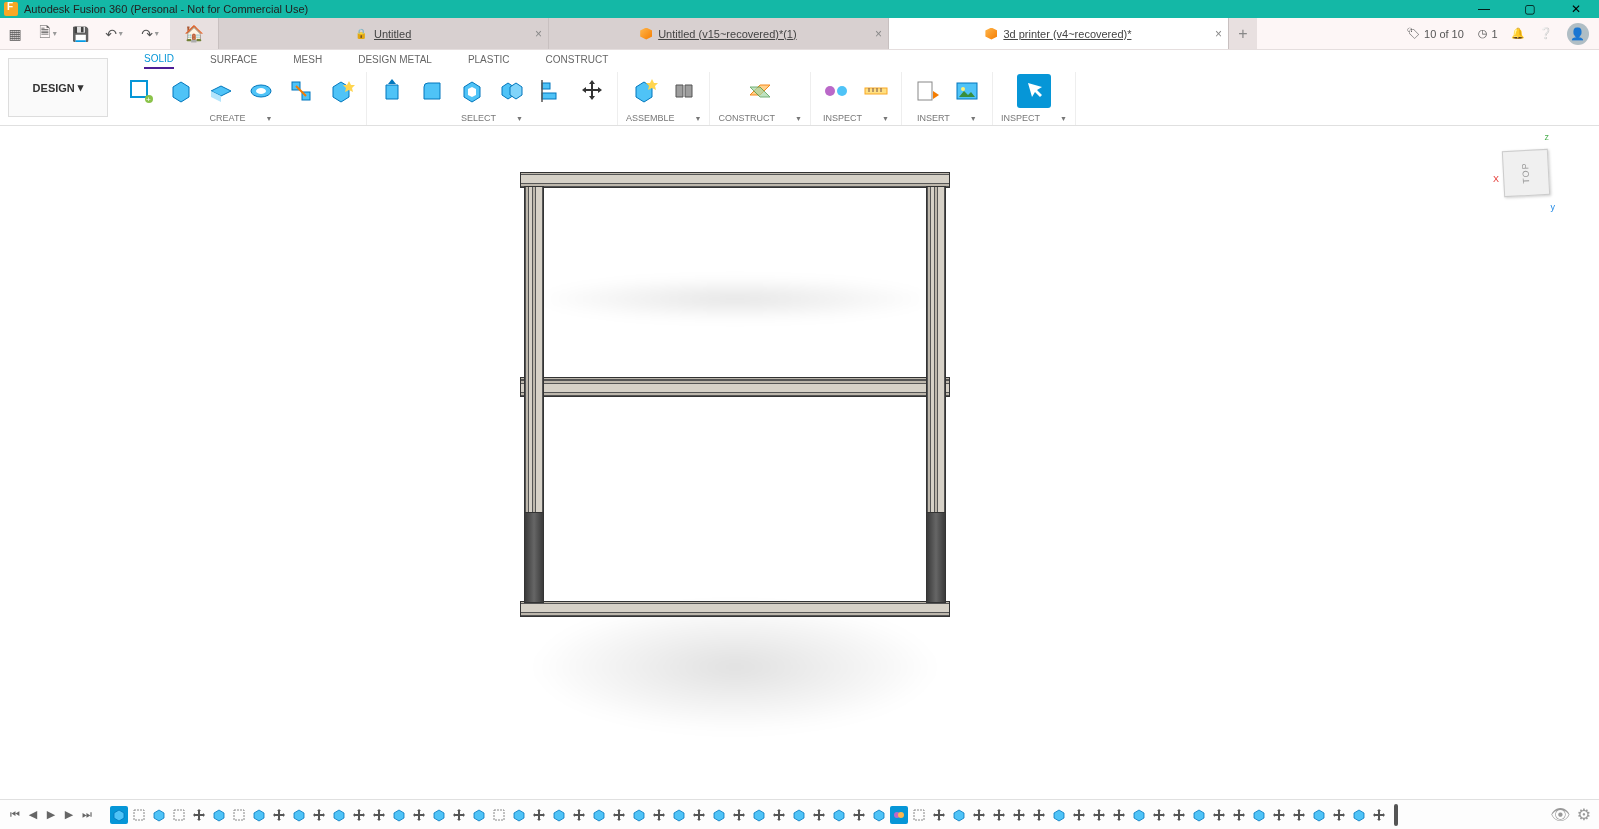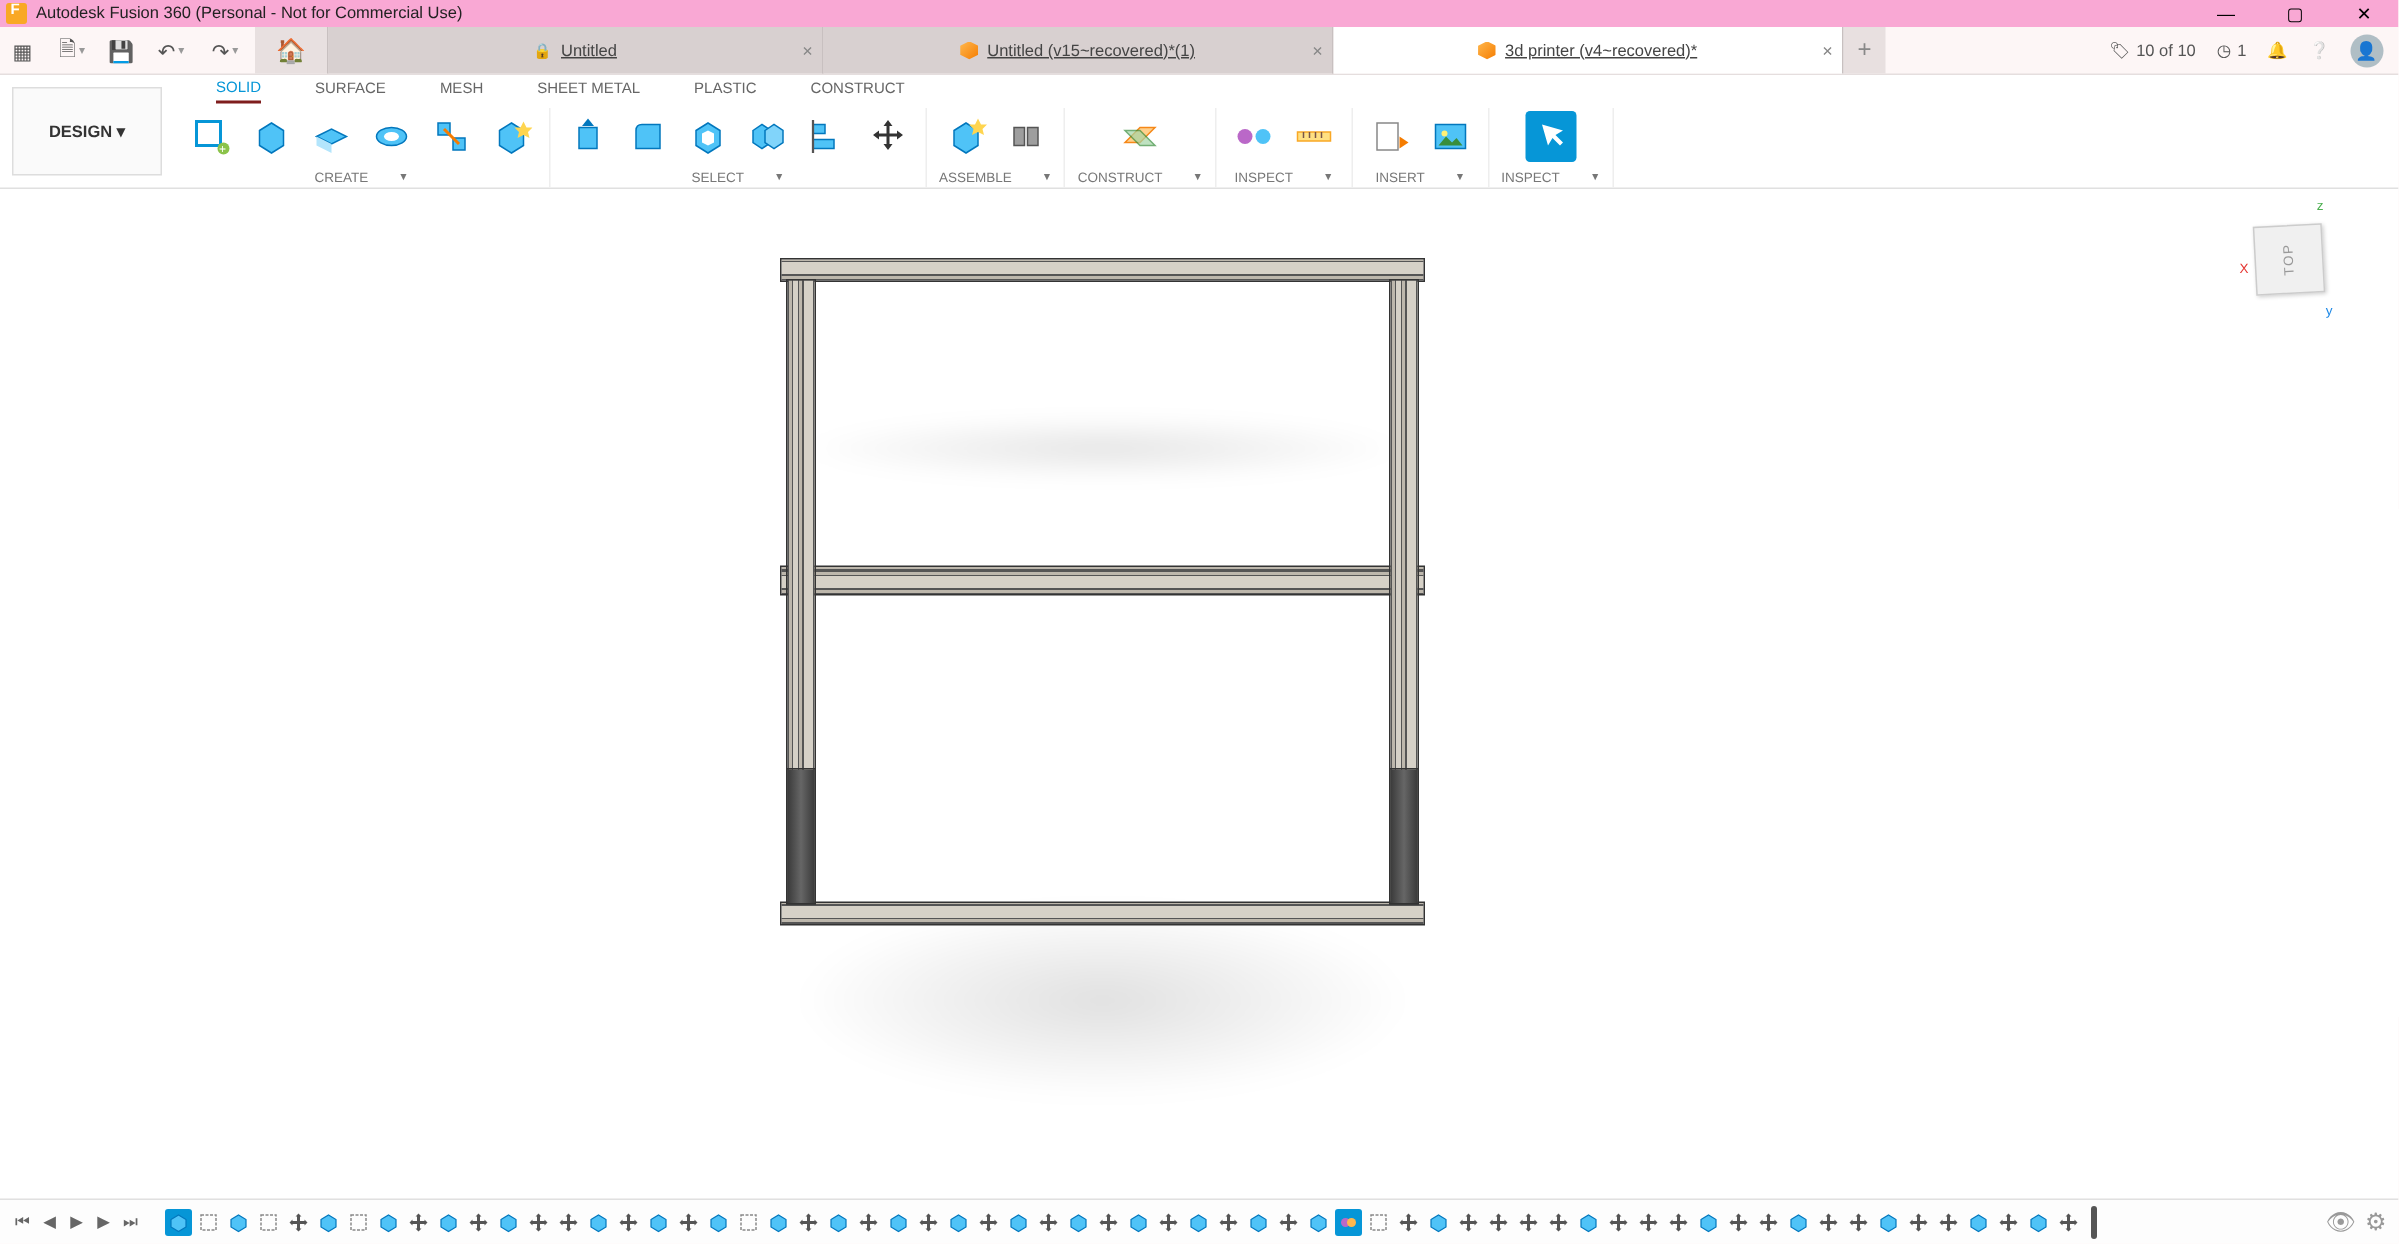--- a/index.html
+++ b/index.html
@@ -1,19 +1,19 @@
 <!DOCTYPE html>
 <html><head>
 <meta charset="utf-8">
 <style>
 * { margin: 0; padding: 0; box-sizing: border-box; font-family: "Segoe UI", Arial, sans-serif; }
 body { width: 1599px; height: 829px; background: #fdf6f6; overflow: hidden; position: relative; }
 
 
-.title-bar { height: 18px; display: flex; align-items: center; background: #f9a8d4; }
+.title-bar { height: 18px; display: flex; align-items: center; background: #14b8a6; }
 .title-bar .app-icon { width: 14px; height: 14px; background: #f9a825; margin: 0 6px 0 4px; border-radius: 2px; position: relative; }
 .title-bar .app-icon::after { content:"F"; position:absolute; left:3px; top:-1px; font-size:10px; font-weight:bold; color:#fff;}
 .title-bar .title { font-size: 11px; color: #222; }
 .title-bar .win-controls { margin-left: auto; display: flex; }
 .title-bar .win-controls div { width: 46px; height: 18px; display:flex; align-items:center; justify-content:center; font-size:12px; cursor:pointer; }
 
 
 .qat-row { height: 32px; display:flex; align-items:stretch; background:#fdf6f6; border-bottom:1px solid #e5dede; }
 .qat-btn { width:30px; display:flex; align-items:center; justify-content:center; color:#555; cursor:pointer; font-size:14px; }
 .qat-btn.with-drop { width:36px; }
@@ -32,21 +32,21 @@
 .status-icons { display:flex; align-items:center; gap:14px; padding:0 10px; }
 .status-icons .itm { display:flex; align-items:center; gap:4px; font-size:11px; color:#555; cursor:pointer;}
 .avatar { width:22px; height:22px; border-radius:50%; background:#b0bec5; display:flex;align-items:center;justify-content:center;font-size:12px;color:#fff;}
 
 
 .ribbon { height:76px; background:#fff; border-bottom:1px solid #e0e0e0; display:flex; }
 .workspace { width:100px; display:flex;align-items:center;justify-content:center; font-size:11px; font-weight:bold; color:#333; border:1px solid #ddd; margin:8px; background:#fafafa; cursor:pointer; }
 .ribbon-main { flex:1; display:flex; flex-direction:column; }
 .ribbon-tabs { height:22px; display:flex; gap:36px; padding-left:28px; align-items:center; font-size:10px; color:#666; }
 .ribbon-tabs .rt { cursor:pointer; padding-bottom:3px; }
-.ribbon-tabs .rt.active { color:#0696d7; border-bottom:2px solid #7f1d1d; }
+.ribbon-tabs .rt.active { color:#0696d7; border-bottom:2px solid #4c1d95; }
 .ribbon-groups { flex:1; display:flex; }
 .rgroup { display:flex; flex-direction:column; align-items:center; padding:0 8px; border-right:1px solid #eee; }
 .rgroup .icons { display:flex; gap:6px; padding-top:2px;}
 .ricon { width:34px; height:34px; border-radius:3px; display:flex;align-items:center;justify-content:center; cursor:pointer; position:relative;}
 .ricon.sel { background:#0696d7; }
 .ricon svg { width:28px; height:28px; }
 .rgroup .glabel { font-size:9px; color:#777; margin-top:auto; margin-bottom:2px; display:flex;align-items:center; gap:20px;}
 .glabel .caret{ font-size:7px; }
 
 
@@ -142,21 +142,21 @@
 
 <div class="ribbon">
   <div class="workspace">
     <span>DESIGN</span>&nbsp;▾
   </div>
   <div class="ribbon-main">
     <div class="ribbon-tabs">
       <div class="rt active">SOLID</div>
       <div class="rt">SURFACE</div>
       <div class="rt">MESH</div>
-      <div class="rt">SHEET METAL</div>
+      <div class="rt">DESIGN METAL</div>
       <div class="rt">PLASTIC</div>
       <div class="rt">CONSTRUCT</div>
     </div>
     <div class="ribbon-groups">
 
       <div class="rgroup">
         <div class="icons">
           <div class="ricon">
               <svg viewBox="0 0 28 28">
                 <rect x="4" y="4" width="16" height="16" fill="none" stroke="#0696d7" stroke-width="2"></rect>

